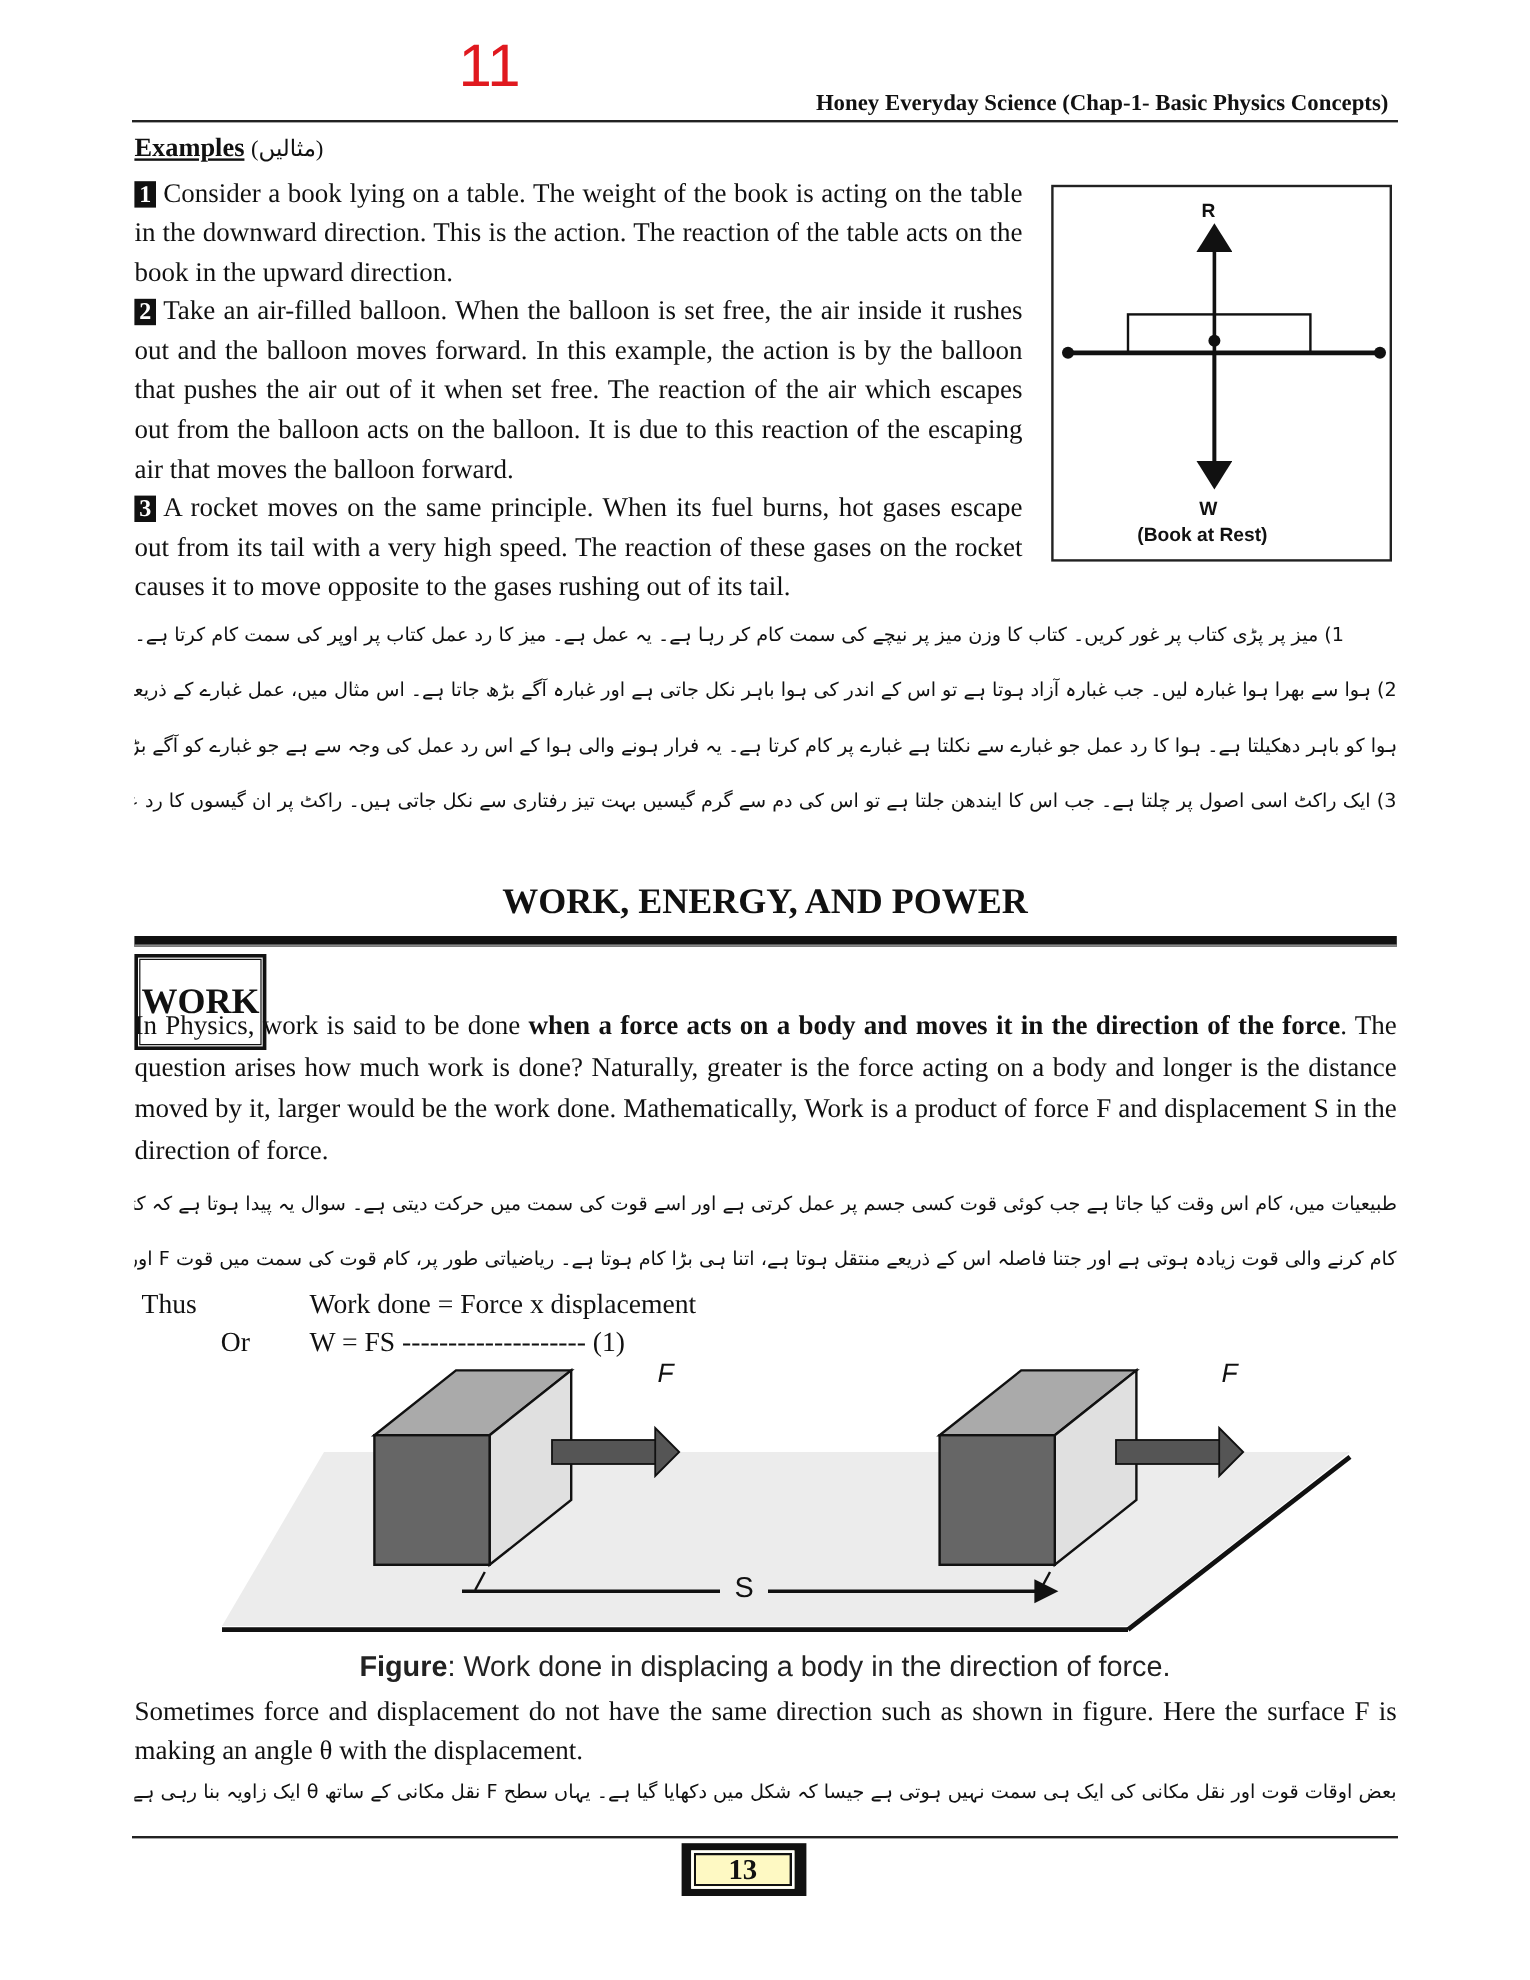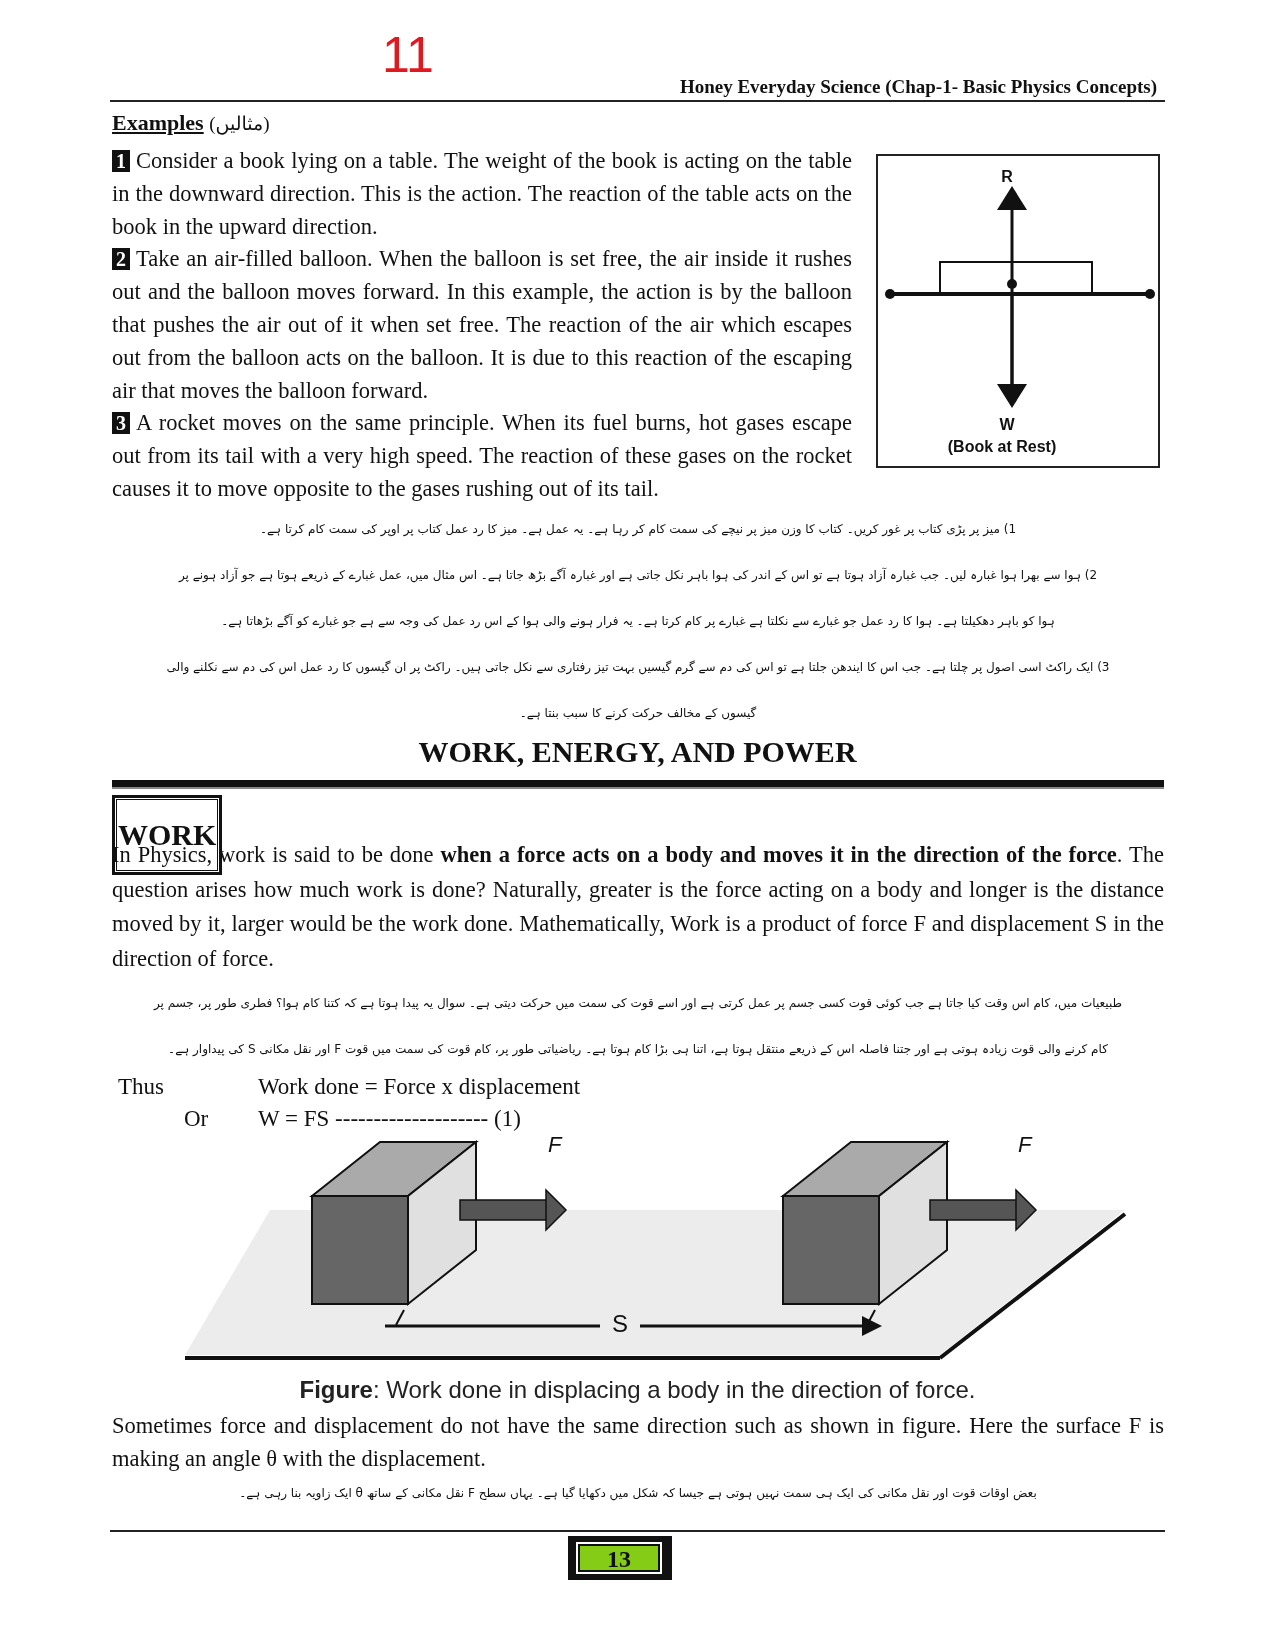--- a/index.html
+++ b/index.html
@@ -6,30 +6,30 @@
   body { width:1275px; height:1650px; position:relative; overflow:hidden; font-family:"Liberation Serif", serif; color:#111; }
   .abs { position:absolute; }
   .red-num { left:382px; top:30px; font-family:"Liberation Sans", sans-serif; font-size:50px; color:#e0191f; line-height:1; }
   .running-head { right:118px; top:76px; font-weight:bold; font-size:19px; font-family:"Liberation Serif", serif; white-space:nowrap; }
   .rule-top { left:110px; top:100px; width:1055px; height:2px; background:#222; }
   .ex-title { left:112px; top:110px; font-size:22px; font-weight:bold; }
   .ex-title .u { text-decoration:underline; }
   .ex-title .ur { font-weight:normal; font-size:19px; }
   .para { font-size:22.5px; line-height:32.8px; text-align:justify; }
   .num { display:inline-block; background:#111; color:#fff; font-weight:bold; font-size:20px; line-height:22px; padding:0 4px; margin-right:6px; }
-  .urdu { direction:rtl; text-align:center; font-family:"DejaVu Sans", sans-serif; font-size:12px; line-height:46px; white-space:nowrap; overflow:hidden; }
+  .urdu { direction:rtl; text-align:left; font-family:"DejaVu Sans", sans-serif; font-size:16px; line-height:46px; white-space:nowrap; overflow:hidden; }
   .section-head { left:0; width:1275px; top:735px; text-align:center; font-weight:bold; font-size:30px; }
   .thick-rule { left:112px; top:780px; width:1052px; height:7px; background:#111; border-bottom:2px solid #888; }
   .work-box { left:112px; top:795px; border:3px solid #111; padding:17px 3px; font-weight:bold; font-size:30px; line-height:40px; box-shadow: inset 0 0 0 1px #fff, inset 0 0 0 2px #111; }
   .b { font-weight:bold;text-align:right; }
   .formula { font-size:23px; }
   .caption { left:0; width:1275px; top:1376px; text-align:center; font-family:"Liberation Sans", sans-serif; font-size:24px; color:#222; }
   .rule-bottom { left:110px; top:1530px; width:1055px; height:2px; background:#222; }
   .page-box { left:568px; top:1536px; width:104px; height:44px; background:#111; }
-  .page-inner { position:absolute; left:8px; top:6px; width:82px; height:28px; border:2px solid #fff; background:#84cc16; box-shadow: inset 0 0 0 2px #111; text-align:center; font-weight:bold; font-size:24px; line-height:30px; }
+  .page-inner { position:absolute; left:8px; top:6px; width:82px; height:28px; border:2px solid #fff; background:#fef9c3; box-shadow: inset 0 0 0 2px #111; text-align:center; font-weight:bold; font-size:24px; line-height:30px; }
 </style>
 </head>
 <body>
 
 <div class="abs red-num" data-name="page-badge-number">11</div>
 <div class="abs running-head" data-name="running-header-title">Honey Everyday Science  (Chap-1- Basic Physics Concepts)</div>
 <div class="abs rule-top" data-name="header-rule"></div>
 
 <div class="abs ex-title" data-name="examples-heading">
   <span class="u" data-name="examples-title">Examples</span>
@@ -64,21 +64,20 @@
   <div class="abs" data-name="diagram-label-reaction" style="left:0; width:258px; top:12px; text-align:center; font-family:'Liberation Sans',sans-serif; font-weight:bold; font-size:16px;">R</div>
   <div class="abs" data-name="diagram-label-weight" style="left:0; width:258px; top:260px; text-align:center; font-family:'Liberation Sans',sans-serif; font-weight:bold; font-size:16px;">W</div>
   <div class="abs" data-name="diagram-caption" style="left:0; width:248px; top:282px; text-align:center; font-family:'Liberation Sans',sans-serif; font-weight:bold; font-size:16px;">(Book at Rest)</div>
 </div>
 
 <div class="abs" data-name="examples-urdu-block" style="left:112px; top:506px; width:1052px;">
   <div class="urdu" data-name="urdu-line">1) میز پر پڑی کتاب پر غور کریں۔ کتاب کا وزن میز پر نیچے کی سمت کام کر رہا ہے۔ یہ عمل ہے۔ میز کا رد عمل کتاب پر اوپر کی سمت کام کرتا ہے۔</div>
   <div class="urdu" data-name="urdu-line">2) ہوا سے بھرا ہوا غبارہ لیں۔ جب غبارہ آزاد ہوتا ہے تو اس کے اندر کی ہوا باہر نکل جاتی ہے اور غبارہ آگے بڑھ جاتا ہے۔ اس مثال میں، عمل غبارے کے ذریعے ہوتا ہے جو آزاد ہونے پر</div>
   <div class="urdu" data-name="urdu-line">ہوا کو باہر دھکیلتا ہے۔ ہوا کا رد عمل جو غبارے سے نکلتا ہے غبارے پر کام کرتا ہے۔ یہ فرار ہونے والی ہوا کے اس رد عمل کی وجہ سے ہے جو غبارے کو آگے بڑھاتا ہے۔</div>
   <div class="urdu" data-name="urdu-line">3) ایک راکٹ اسی اصول پر چلتا ہے۔ جب اس کا ایندھن جلتا ہے تو اس کی دم سے گرم گیسیں بہت تیز رفتاری سے نکل جاتی ہیں۔ راکٹ پر ان گیسوں کا رد عمل اس کی دم سے نکلنے والی</div>
-  <div class="urdu" data-name="urdu-line">گیسوں کے مخالف حرکت کرنے کا سبب بنتا ہے۔</div>
 </div>
 
 <div class="abs section-head" data-name="section-title">WORK, ENERGY, AND POWER</div>
 <div class="abs thick-rule" data-name="section-rule"></div>
 <div class="abs work-box" data-name="subsection-title-boxed">WORK</div>
 
 <div class="abs para" data-name="work-definition-paragraph" style="left:112px; top:838px; width:1052px; line-height:34.5px;">
   <span data-name="para-intro">In Physics, work is said to be done </span><span class="b" data-name="para-bold-definition">when a force acts on a body and moves it in the direction of the force</span><span data-name="para-rest">. The question arises how much work is done? Naturally, greater is the force acting on a body and longer is the distance moved by it, larger would be the work done. Mathematically, Work is a product of force F and displacement S in the direction of force.</span>
 </div>
 

